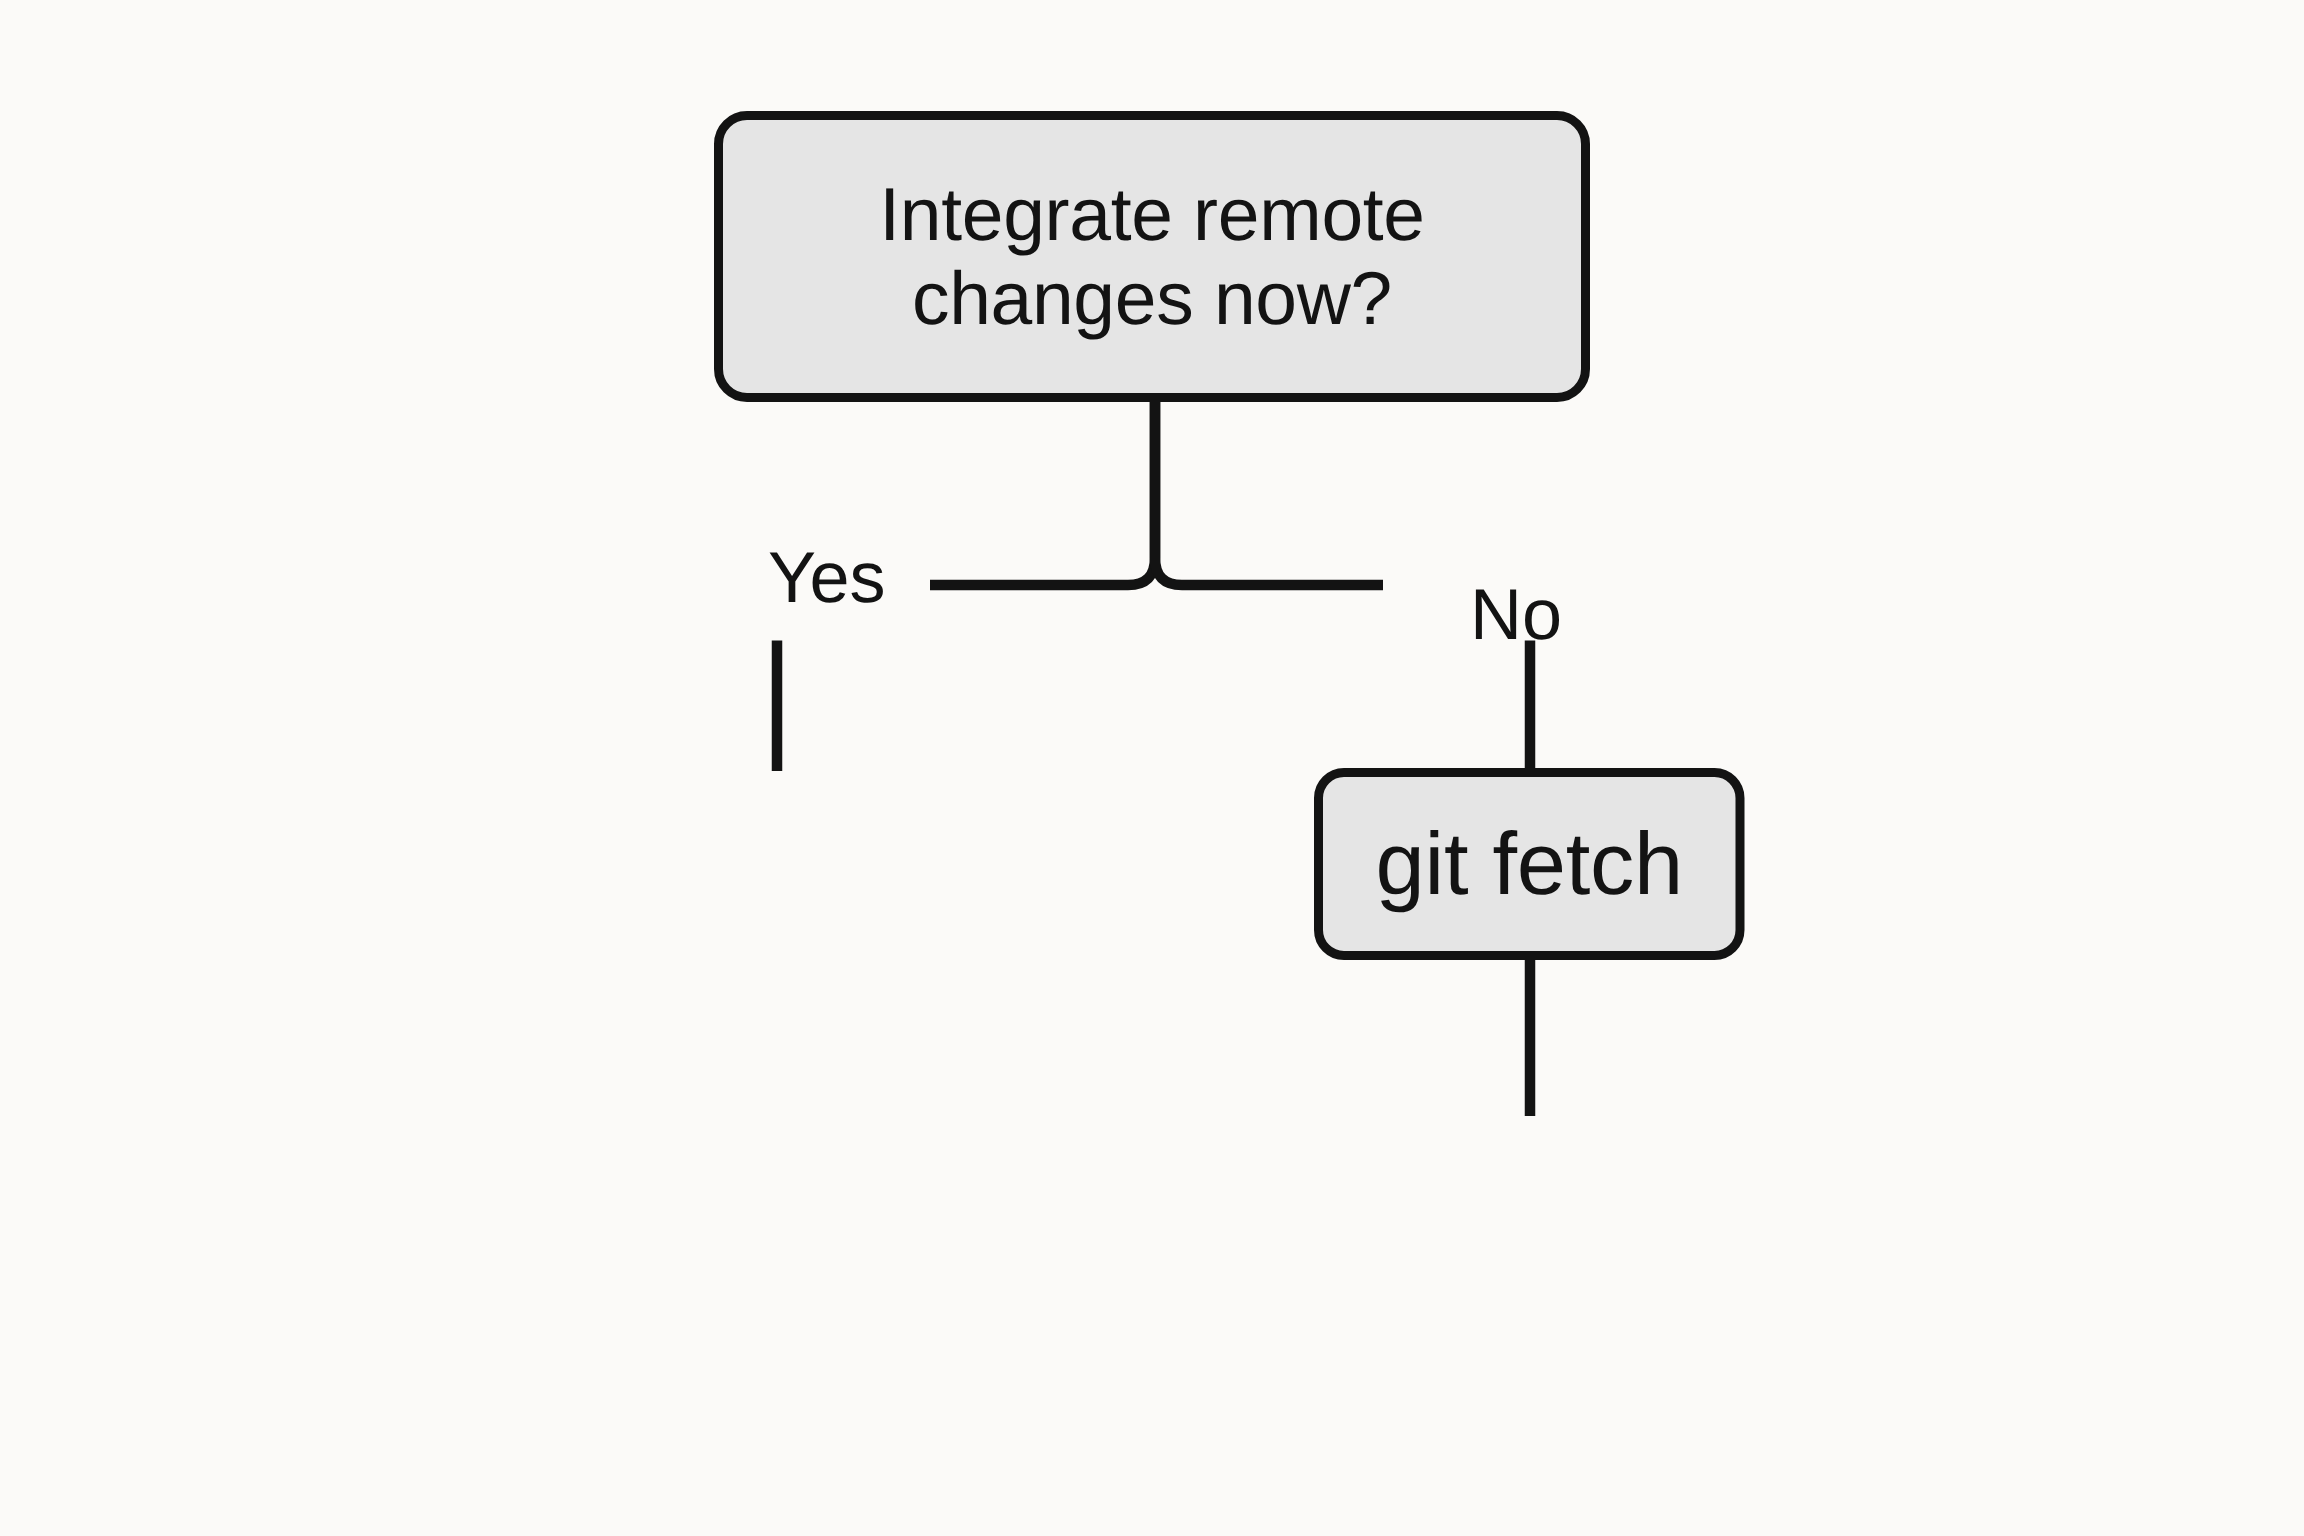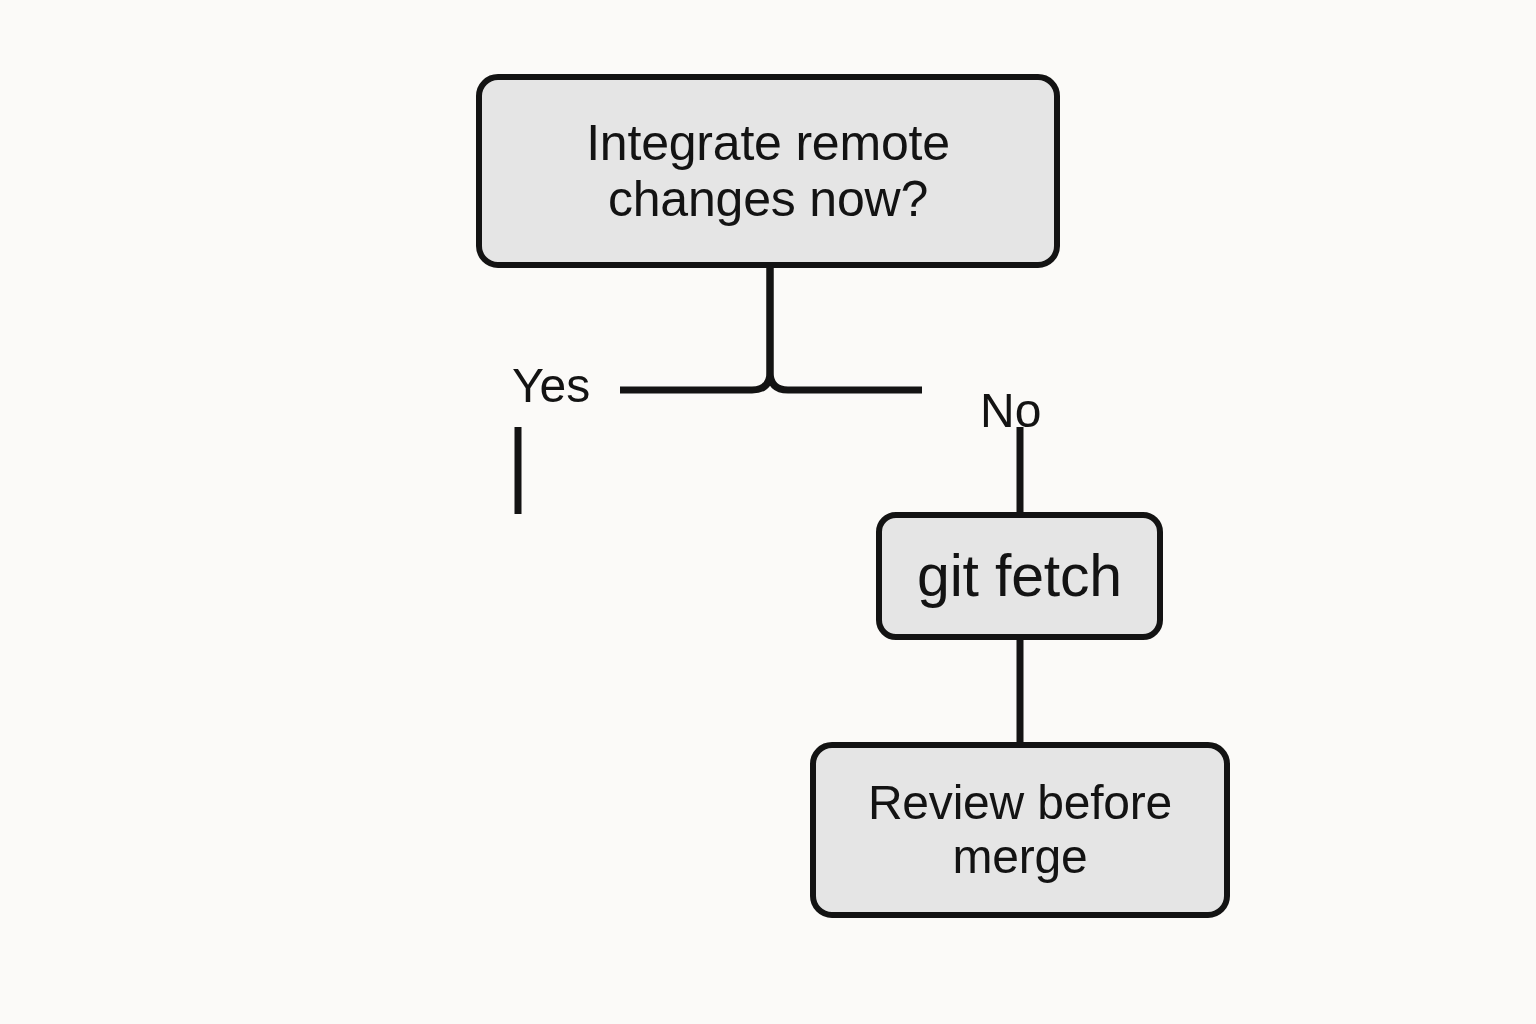--- a/index.html
+++ b/index.html
@@ -147,22 +147,18 @@
   <div class="node" id="node-decision">
     <span class="node-label">Integrate remote
 changes now?</span>
   </div>
 
 
   <div class="node" id="node-gitfetch">
     <span class="node-label">git fetch</span>
   </div>
 
-  <div class="node" id="node-review">
-    <span class="node-label">Review before
-merge</span>
-  </div>
 
   <span class="edge-label" id="edge-label-yes">Yes</span>
 
   <span class="edge-label" id="edge-label-no">No</span>
 
 </div>
 
 </body></html>

